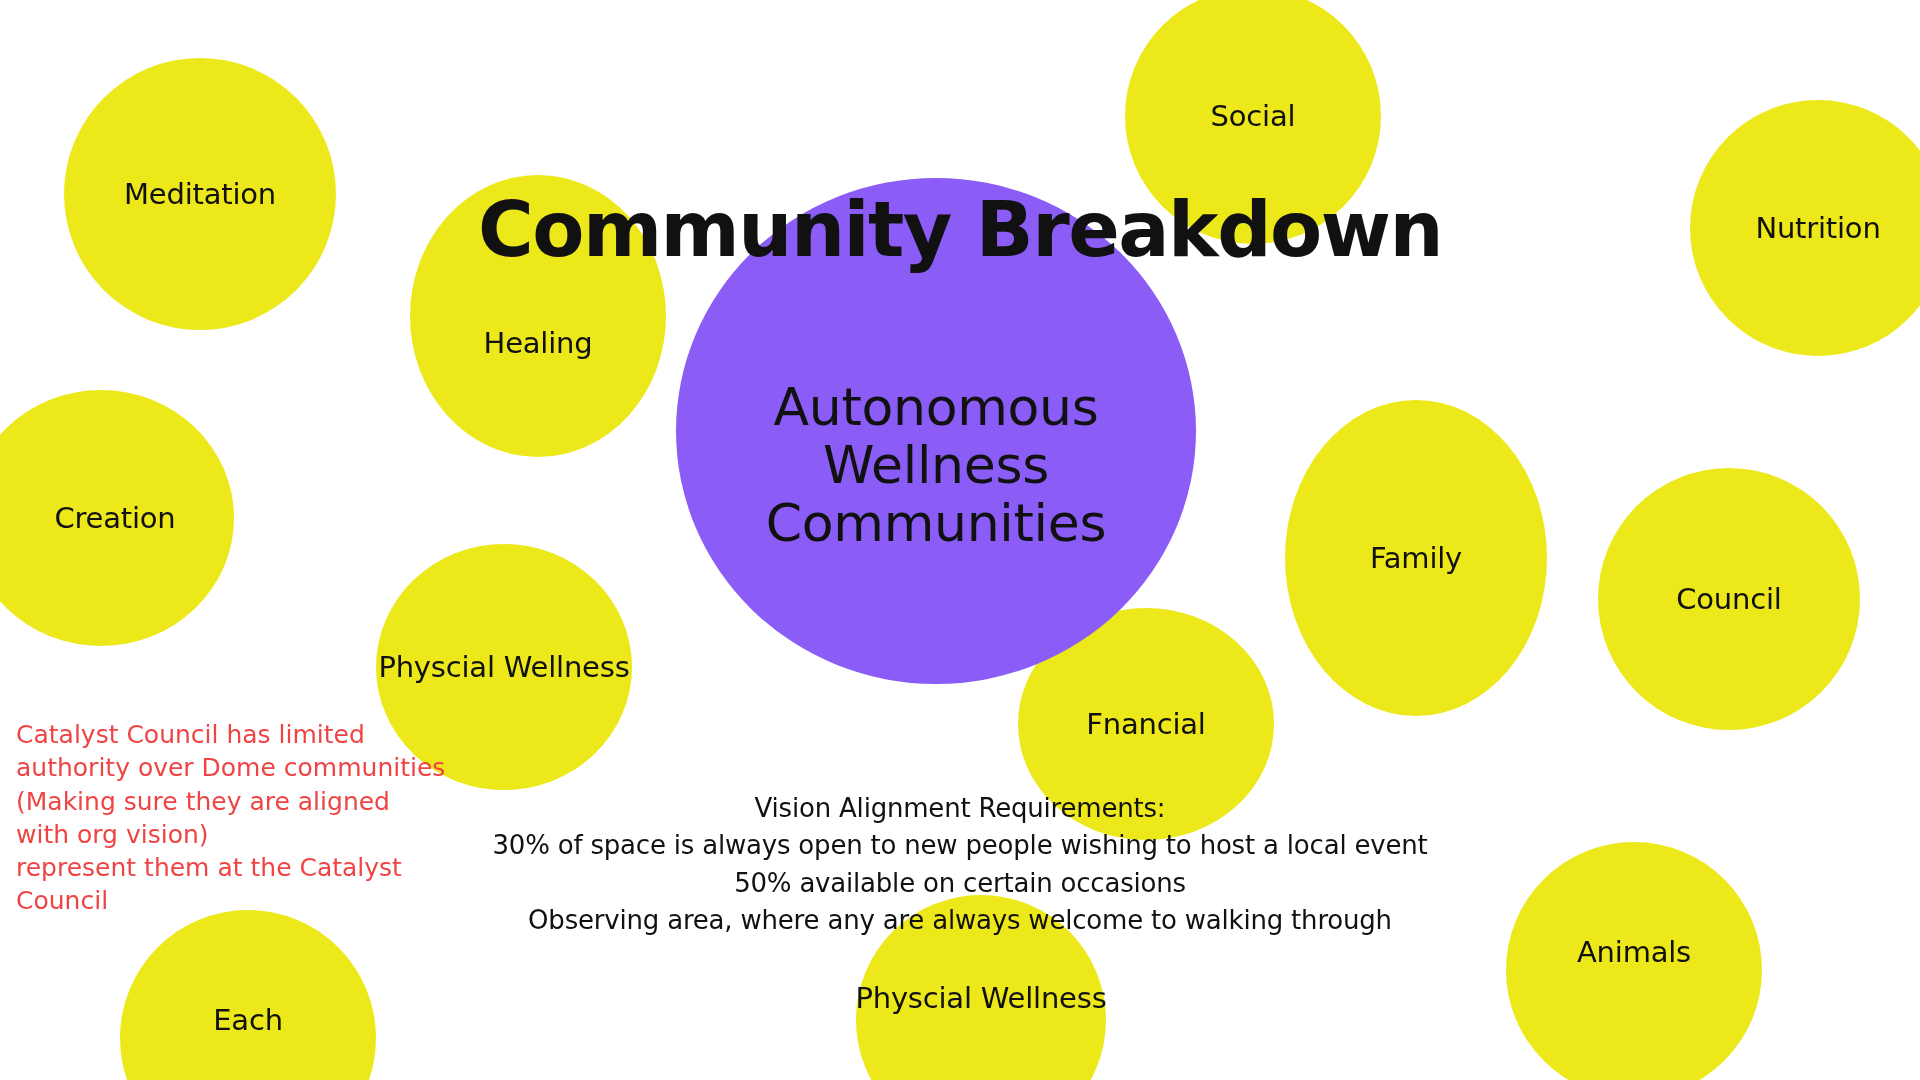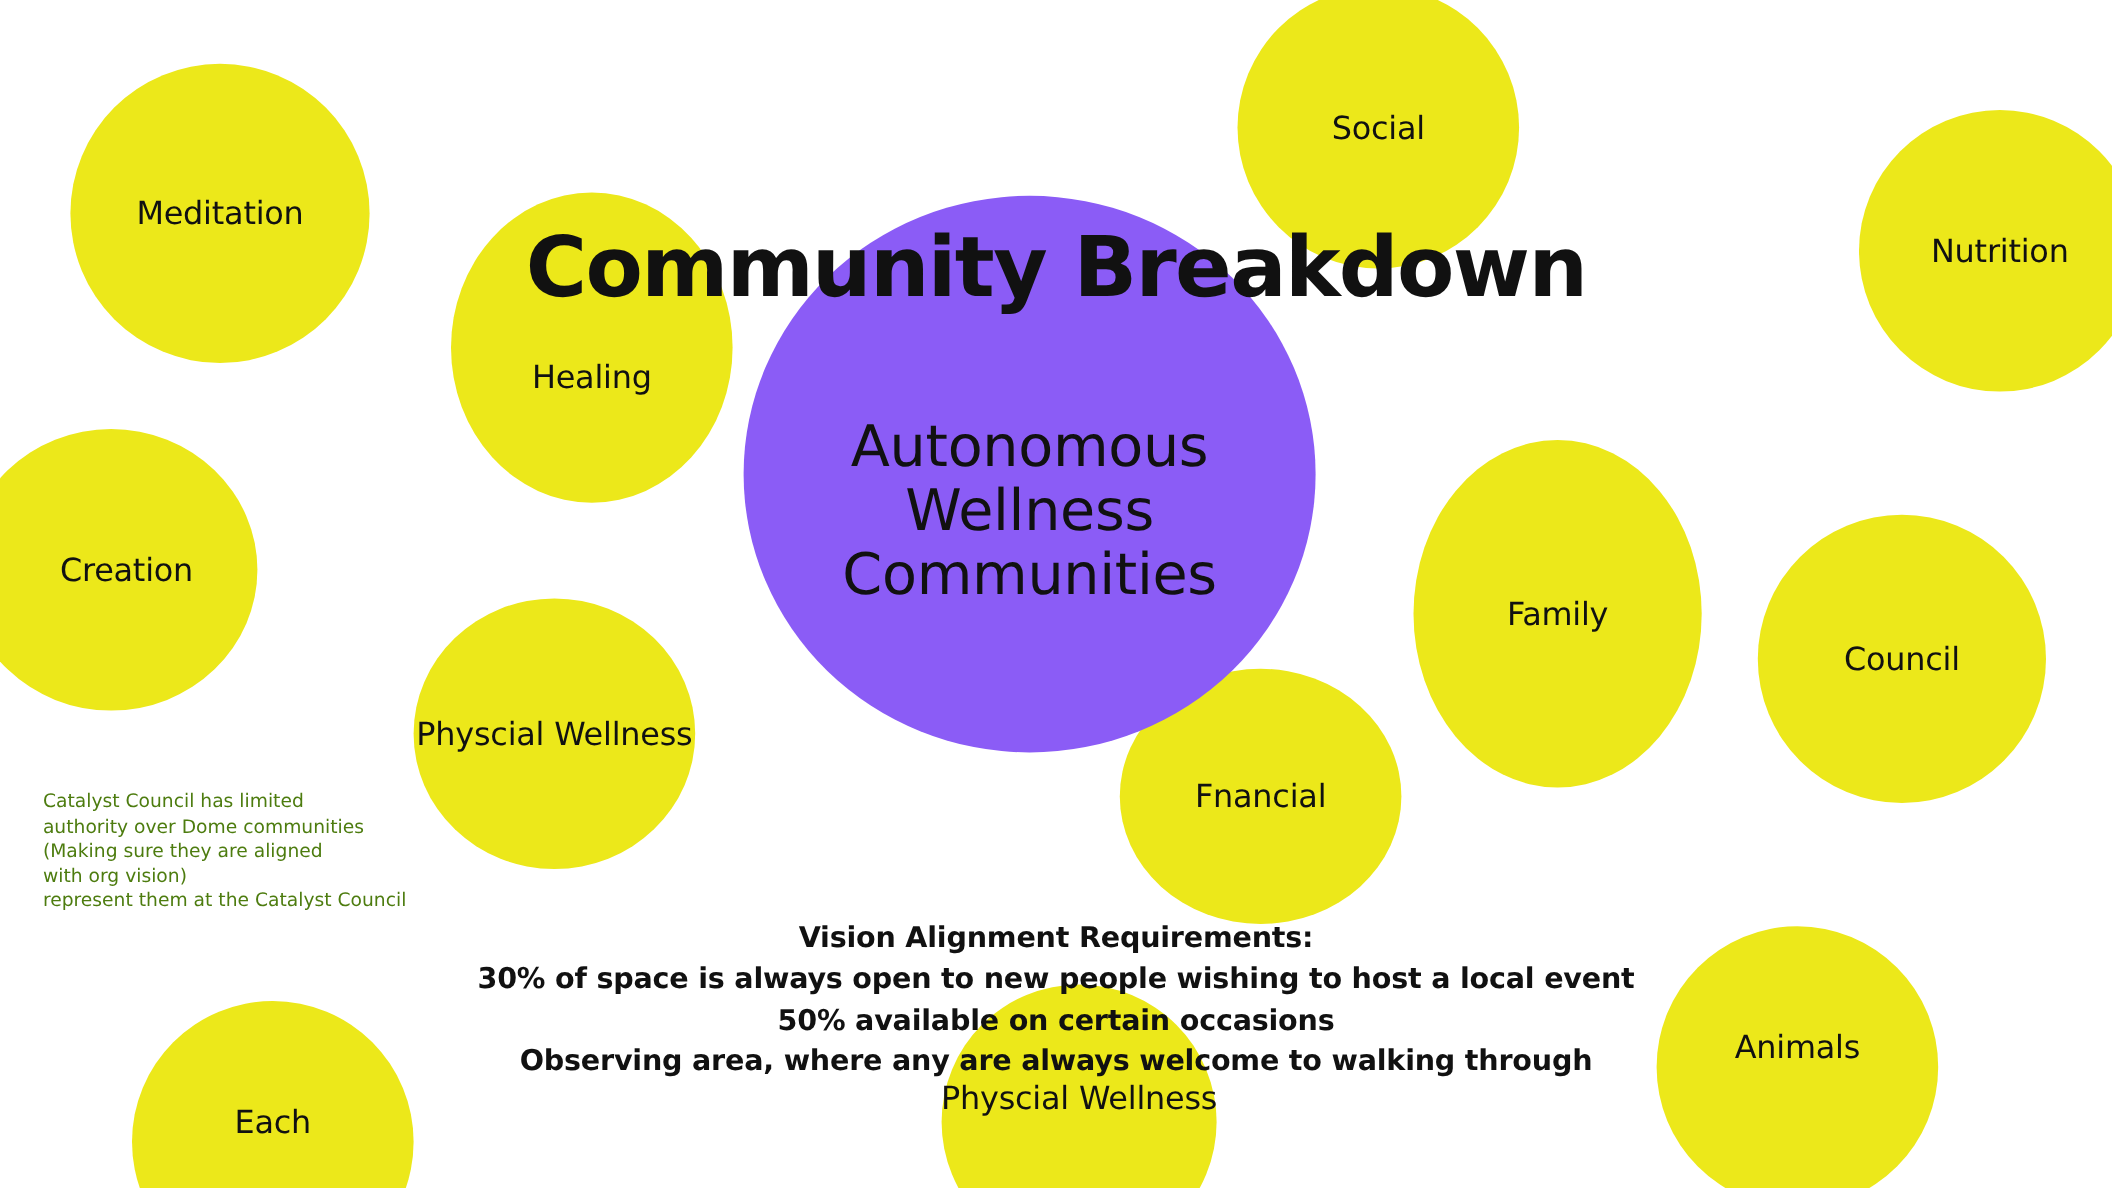--- a/index.html
+++ b/index.html
@@ -47,56 +47,55 @@
     line-height: 1.12;
     color: #111111;
     font-weight: 400;
     letter-spacing: -0.3px;
   }
 
   
   .slide-title {
     position: absolute;
     left: 0;
-    top: 205px;
+    top: 192px;
     width: 1920px;
     text-align: center;
     font-size: 76px;
     font-weight: 700;
     color: #111111;
     letter-spacing: -1.5px;
     line-height: 1;
     z-index: 40;
     pointer-events: none;
   }
   .note-block {
     position: absolute;
-    left: 39px;
+    left: 16px;
     top: 718px;
     width: 430px;
-    font-size: 17px;
+    font-size: 25px;
     line-height: 1.33;
-    color: #4d7c0f;
+    color: #ef4444;
     z-index: 45;
   }
   .note-line { display: block; }
 
   .vision-block {
     position: absolute;
     left: 380px;
     top: 790px;
     width: 1160px;
     text-align: center;
     font-size: 26px;
-    font-weight: 700;
+    font-weight: 400;
     line-height: 1.44;
     color: #111111;
     letter-spacing: -0.2px;
     z-index: 45;
-    margin-top: 45px;
   }
   .vision-line { display: block; }
 </style>
 </head>
 <body>
 
 <div id="slide">
 
   <div class="bubble yellow" style="left:64px; top:58px; width:272px; height:272px;align-items:center;">
     <span class="bubble-label">Meditation</span>

